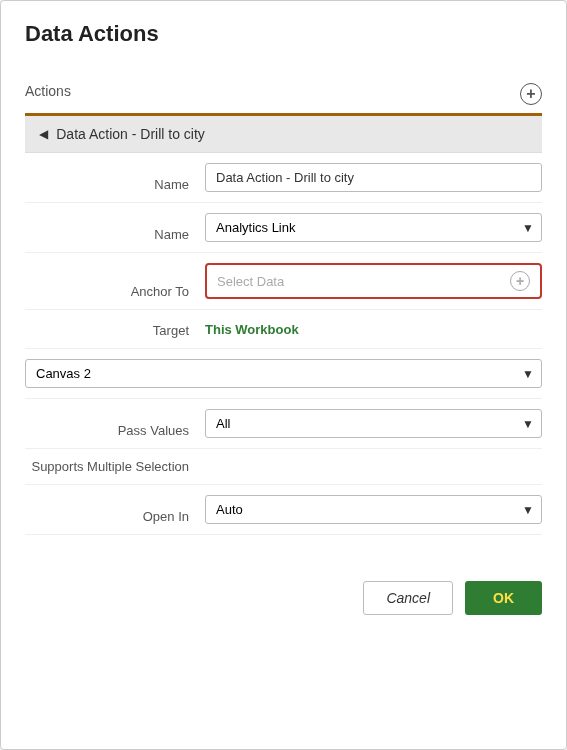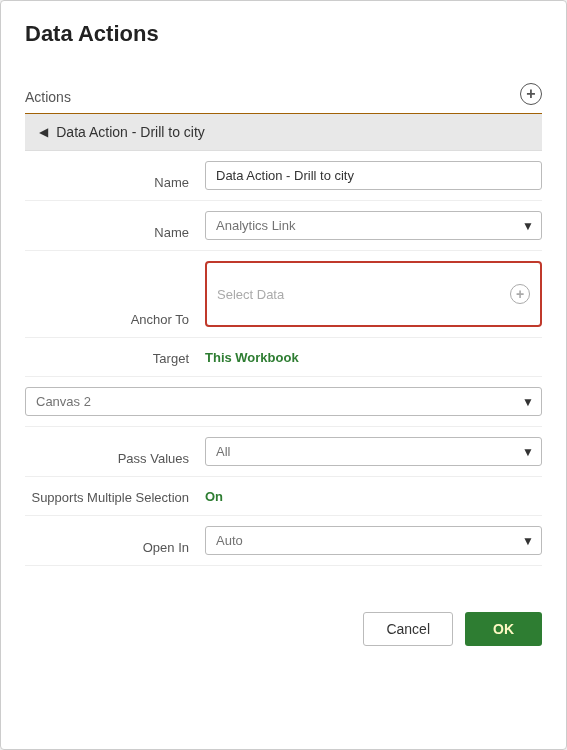--- a/index.html
+++ b/index.html
@@ -22,22 +22,22 @@
     }
     .dialog-title {
       font-size: 22px;
       font-weight: bold;
       color: #222;
       margin-bottom: 36px;
     }
     .section-header {
       display: flex;
       justify-content: space-between;
-      align-items: flex-end;
-      border-bottom: 1px solid #a16207;
+      align-items: flex-start;
+      border-bottom: 3px solid #a16207;
       padding-bottom: 8px;
       margin-bottom: 0;
     }
     .section-label {
       font-size: 14px;
       color: #555;
     }
     .add-icon {
       width: 22px;
       height: 22px;
@@ -96,41 +96,41 @@
     .select-wrapper {
       position: relative;
       width: 100%;
     }
     .select-input {
       width: 100%;
       border: 1px solid #bbb;
       border-radius: 3px;
       padding: 6px 30px 6px 10px;
       font-size: 13px;
-      color: #737373;
+      color: #000000;
       appearance: none;
       background: #fff;
       cursor: pointer;
       outline: none;
     }
     .select-arrow {
       position: absolute;
       right: 8px;
       top: 50%;
       transform: translateY(-50%);
       pointer-events: none;
       font-size: 12px;
       color: #333;
     }
     .anchor-to-box {
       display: flex;
       align-items: center;
       border: 2px solid #c0392b;
       border-radius: 4px;
-      padding: 21px 10px;
+      padding: 6px 10px;
       width: 100%;
       background: #fff;
       cursor: pointer;
     }
     .anchor-placeholder {
       flex: 1;
       font-size: 13px;
       color: #aaa;
     }
     .anchor-plus {
@@ -166,28 +166,29 @@
       padding-top: 16px;
     }
     .btn-cancel {
       padding: 8px 22px;
       border: 1px solid #bbb;
       border-radius: 3px;
       background: #fff;
       font-size: 14px;
       color: #333;
       cursor: pointer;
+      font-style: italic;
     }
     .btn-ok {
       padding: 8px 28px;
       border: none;
       border-radius: 3px;
       background: #2e7d32;
       font-size: 14px;
-      color: #fef9c3;
+      color: #fde047;
       cursor: pointer;
       font-weight: bold;
     }
   </style>
 </head>
 <body>
 
 <div class="dialog">
 
   <div class="dialog-title">Data Actions</div>
@@ -261,23 +262,20 @@
           <option selected="">All</option>
           <option>Selected</option>
         </select>
         <span class="select-arrow">▼</span>
       </div>
     </div>
   </div>
 
   <div class="form-row">
     <div class="form-label">Supports Multiple Selection</div>
-    <div class="form-control">
-      <span class="on-text">On</span>
-    </div>
   </div>
 
   <div class="form-row">
     <div class="form-label">Open In</div>
     <div class="form-control">
       <div class="select-wrapper">
         <select class="select-input">
           <option selected="">Auto</option>
           <option>New Tab</option>
           <option>Current Tab</option>

